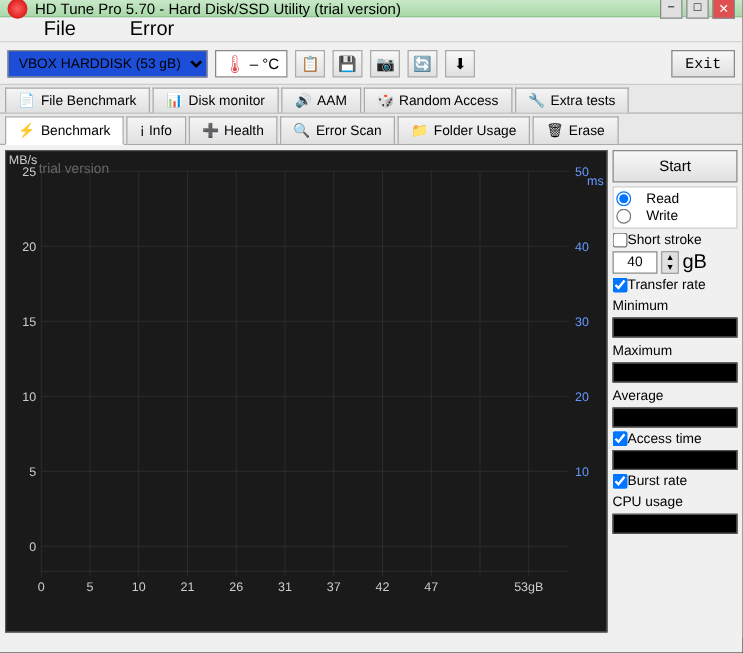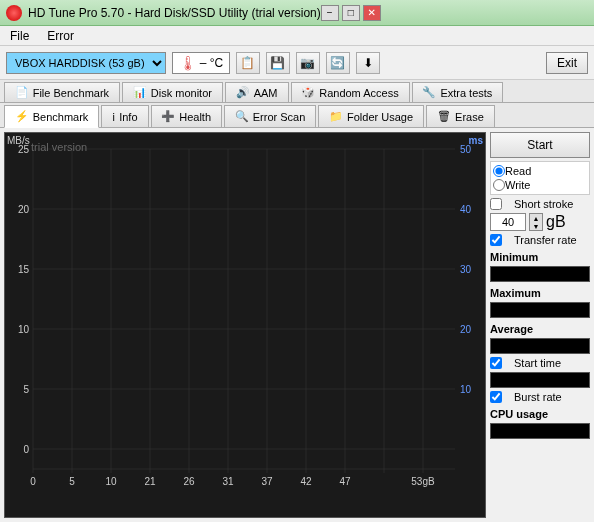--- a/index.html
+++ b/index.html
@@ -11,22 +11,23 @@
       height: 522px;
       overflow: hidden;
     }
 
     
     .title-bar {
       background: linear-gradient(to bottom, #c8e8c8, #a8d8a8);
       border-bottom: 1px solid #7ab87a;
       display: flex;
       align-items: center;
+      justify-content: space-between;
       padding: 3px 6px;
-      height: 26px;
+      height: 14px;
     }
     .title-bar-left {
       display: flex;
       align-items: center;
       gap: 6px;
     }
     .title-icon {
       width: 16px;
       height: 16px;
       background: radial-gradient(circle, #ff6060, #cc0000);
@@ -61,41 +62,42 @@
     .menu-bar {
       background: #f0f0f0;
       border-bottom: 1px solid #ccc;
       padding: 2px 6px;
       display: flex;
       gap: 10px;
       height: 20px;
       align-items: center;
     }
     .menu-item {
-      font-size: 12px;
+      font-size: 16px;
       cursor: pointer;
       padding: 1px 4px;
+      margin-left: 25px;
     }
 
     
     .toolbar {
       background: #f0f0f0;
       border-bottom: 1px solid #ccc;
       padding: 4px 6px;
       display: flex;
       align-items: center;
       gap: 6px;
       height: 34px;
     }
     .disk-select {
       width: 160px;
       height: 22px;
       font-size: 11px;
       border: 1px solid #888;
-      background: #7dd3fc;
+      background: #1d4ed8;
       padding: 1px 4px;
     }
     .temp-display {
       display: flex;
       align-items: center;
       gap: 3px;
       border: 1px solid #888;
       padding: 2px 6px;
       background: white;
       height: 22px;
@@ -117,20 +119,21 @@
       font-size: 12px;
     }
     .exit-btn {
       margin-left: auto;
       padding: 2px 10px;
       height: 22px;
       border: 1px solid #888;
       background: linear-gradient(to bottom, #f8f8f8, #e0e0e0);
       cursor: pointer;
       font-size: 12px;
+      font-family: Liberation Mono, monospace;
     }
 
     
     .tabs-row1, .tabs-row2 {
       background: #e8e8e8;
       display: flex;
       border-bottom: 1px solid #aaa;
       padding: 2px 4px 0 4px;
       gap: 2px;
     }
@@ -185,25 +188,24 @@
     }
     .axis-label-mbs {
       position: absolute;
       top: 2px;
       left: 2px;
       color: #ccc;
       font-size: 10px;
     }
     .axis-label-ms {
       position: absolute;
-      top: 2px;
+      top: 19px;
       right: 2px;
       color: #6699ff;
       font-size: 10px;
-      font-weight: bold;
     }
 
     
     .right-panel {
       width: 100px;
       display: flex;
       flex-direction: column;
       gap: 3px;
     }
     .start-btn {
@@ -219,32 +221,32 @@
       display: flex;
       flex-direction: column;
       gap: 2px;
       padding: 3px 2px;
       border: 1px solid #ccc;
       background: white;
     }
     .radio-item {
       display: flex;
       align-items: center;
-      gap: 0;
+      gap: 12px;
       font-size: 11px;
     }
     .radio-item input[type="radio"] {
       margin: 0;
       width: 12px;
       height: 12px;
     }
     .checkbox-row {
       display: flex;
       align-items: flex-start;
-      gap: 12px;
+      gap: 0;
       font-size: 11px;
     }
     .checkbox-row input[type="checkbox"] {
       margin: 0;
       width: 12px;
       height: 12px;
     }
     .short-stroke-row {
       display: flex;
       align-items: center;
@@ -275,21 +277,20 @@
       justify-content: center;
       line-height: 1;
     }
     .unit-label {
       font-size: 16px;
     }
     .section-label {
       font-size: 11px;
       color: #000;
       margin-top: 2px;
-      font-weight: bold;
     }
     .value-box {
       width: 100%;
       height: 16px;
       background: #000;
       border: 1px solid #555;
     }
   </style>
 </head>
 <body>
@@ -475,21 +476,21 @@
     <div class="value-box"></div>
 
     <span class="section-label">Maximum</span>
     <div class="value-box"></div>
 
     <span class="section-label">Average</span>
     <div class="value-box"></div>
 
     <label class="checkbox-row">
       <input type="checkbox" checked="" style="">
-      <span>Start time</span>
+      <span>Access time</span>
     </label>
     <div class="value-box"></div>
 
     <label class="checkbox-row">
       <input type="checkbox" checked="" style="">
       <span>Burst rate</span>
     </label>
 
     <span class="section-label">CPU usage</span>
     <div class="value-box"></div>

